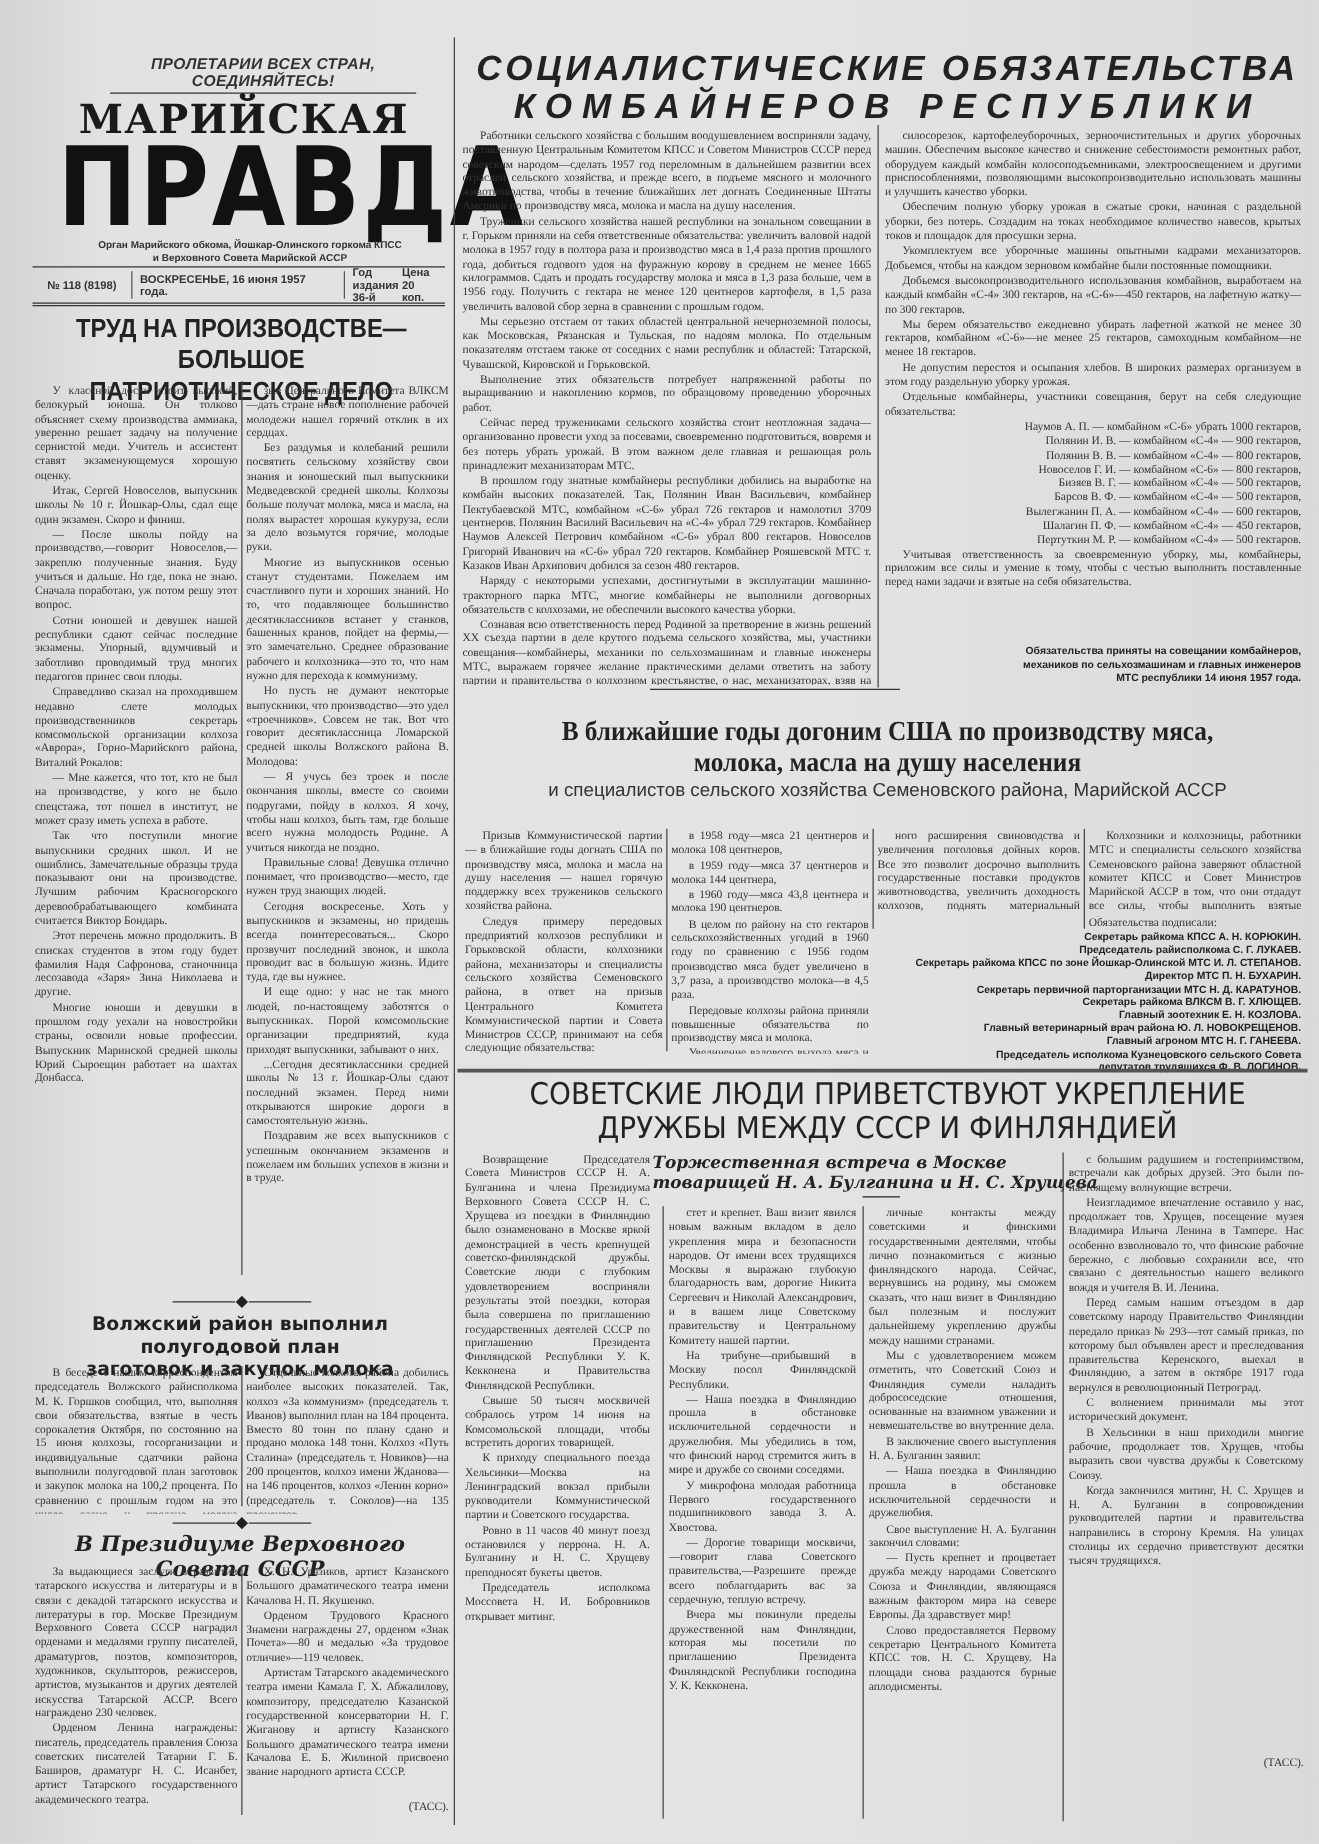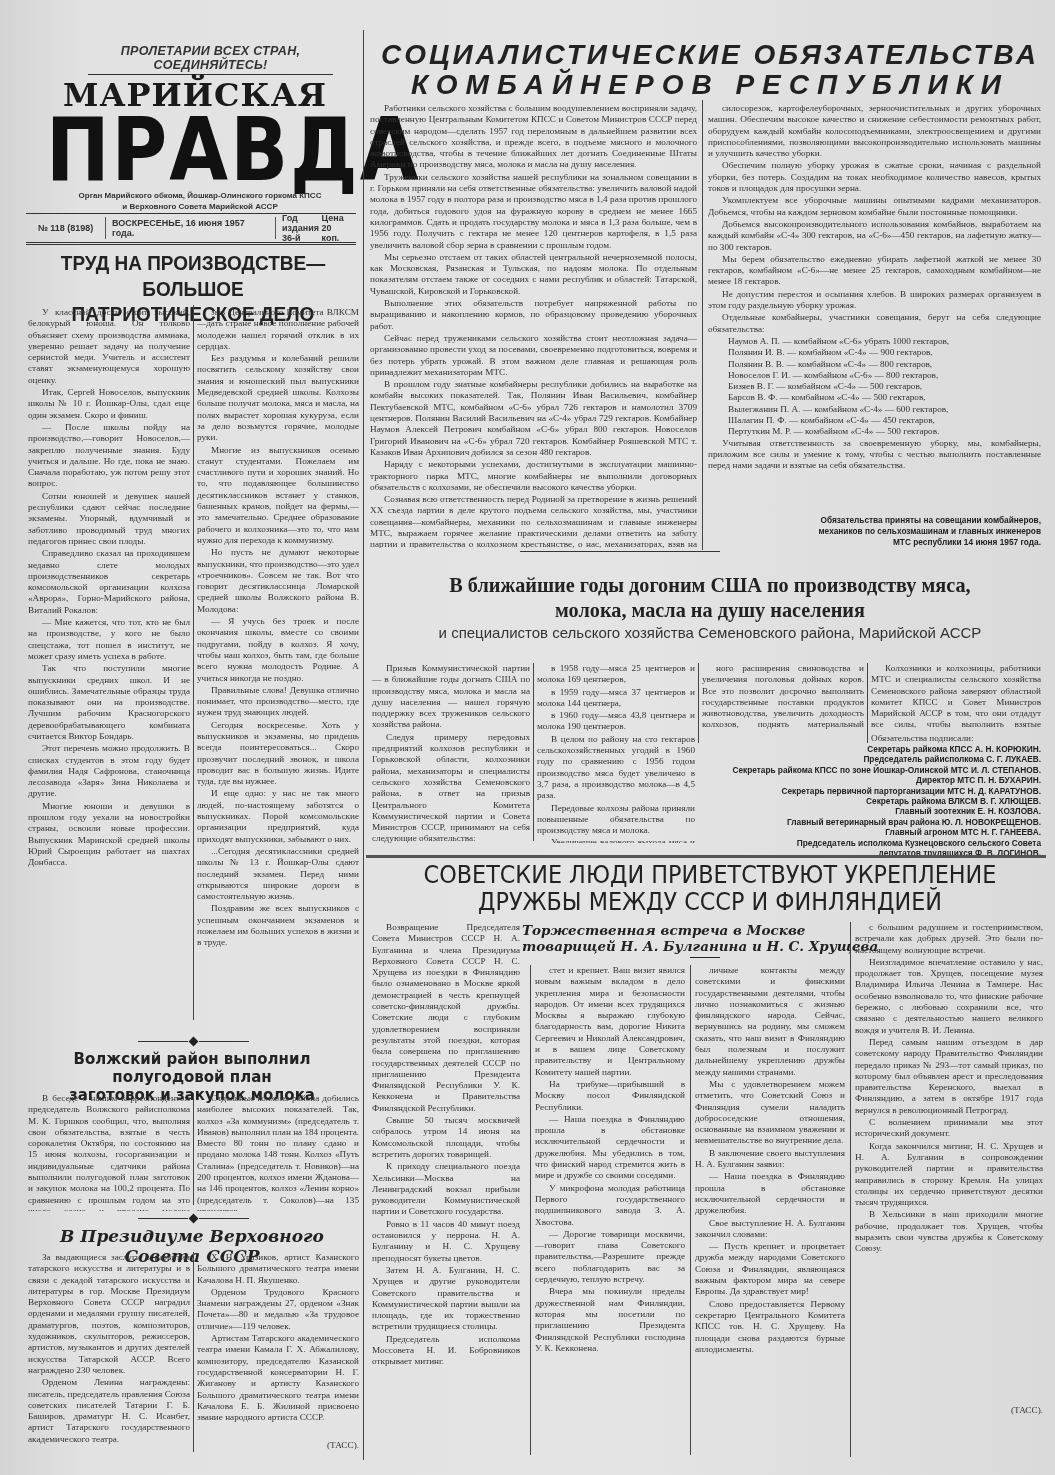--- a/index.html
+++ b/index.html
@@ -63,21 +63,21 @@
   </div>
   <div class="vline" style="left:702px; top:100px; height:450px;"></div>
   <div class="abs txt" style="left:708px; top:103px; width:333px; height:370px;">
     <p>силосорезок, картофелеуборочных, зерноочистительных и других уборочных машин. Обеспечим высокое качество и снижение себестоимости ремонтных работ, оборудуем каждый комбайн колосоподъемниками, электроосвещением и другими приспособлениями, позволяющими высокопроизводительно использовать машины и улучшить качество уборки.</p>
     <p>Обеспечим полную уборку урожая в сжатые сроки, начиная с раздельной уборки, без потерь. Создадим на токах необходимое количество навесов, крытых токов и площадок для просушки зерна.</p>
     <p>Укомплектуем все уборочные машины опытными кадрами механизаторов. Добьемся, чтобы на каждом зерновом комбайне были постоянные помощники.</p>
     <p>Добьемся высокопроизводительного использования комбайнов, выработаем на каждый комбайн «С-4» 300 гектаров, на «С-6»—450 гектаров, на лафетную жатку—по 300 гектаров.</p>
     <p>Мы берем обязательство ежедневно убирать лафетной жаткой не менее 30 гектаров, комбайном «С-6»—не менее 25 гектаров, самоходным комбайном—не менее 18 гектаров.</p>
     <p>Не допустим перестоя и осыпания хлебов. В широких размерах организуем в этом году раздельную уборку урожая.</p>
     <p>Отдельные комбайнеры, участники совещания, берут на себя следующие обязательства:</p>
-    <div style="padding-left:20px; text-align:left;">
+    <div style="padding-left:20px; text-align:right;">
       <div>Наумов А. П. — комбайном «С-6» убрать 1000 гектаров,</div>
       <div>Полянин И. В. — комбайном «С-4» — 900 гектаров,</div>
       <div>Полянин В. В. — комбайном «С-4» — 800 гектаров,</div>
       <div>Новоселов Г. И. — комбайном «С-6» — 800 гектаров,</div>
       <div>Бизяев В. Г. — комбайном «С-4» — 500 гектаров,</div>
       <div>Барсов В. Ф. — комбайном «С-4» — 500 гектаров,</div>
       <div>Вылегжанин П. А. — комбайном «С-4» — 600 гектаров,</div>
       <div>Шалагин П. Ф. — комбайном «С-4» — 450 гектаров,</div>
       <div>Пертуткин М. Р. — комбайном «С-4» — 500 гектаров.</div>
     </div>
@@ -164,21 +164,21 @@
   <div class="abs" style="left:370px; top:624px; width:680px; text-align:center; font-family:'Liberation Sans',sans-serif; font-size:15px; line-height:17px; color:#333;">
     <div>и специалистов сельского хозяйства Семеновского района, Марийской АССР</div>
   </div>
   <div class="abs txt" style="left:372px; top:663px; width:158px; height:180px;">
     <p>Призыв Коммунистической партии — в ближайшие годы догнать США по производству мяса, молока и масла на душу населения — нашел горячую поддержку всех тружеников сельского хозяйства района.</p>
     <p>Следуя примеру передовых предприятий колхозов республики и Горьковской области, колхозники района, механизаторы и специалисты сельского хозяйства Семеновского района, в ответ на призыв Центрального Комитета Коммунистической партии и Совета Министров СССР, принимают на себя следующие обязательства:</p>
 
   </div>
   <div class="vline" style="left:533px; top:663px; height:178px;"></div>
   <div class="abs txt" style="left:537px; top:663px; width:158px; height:180px;">
-    <p>в 1958 году—мяса 25 центнеров и молока 169 центнеров,</p>
+    <p>в 1958 году—мяса 21 центнеров и молока 108 центнеров,</p>
     <p>в 1959 году—мяса 37 центнеров и молока 144 центнера,</p>
     <p>в 1960 году—мяса 43,8 центнера и молока 190 центнеров.</p>
     <p>В целом по району на сто гектаров сельскохозяйственных угодий в 1960 году по сравнению с 1956 годом производство мяса будет увеличено в 3,7 раза, а производство молока—в 4,5 раза.</p>
     <p>Передовые колхозы района приняли повышенные обязательства по производству мяса и молока.</p>
     <p>Увеличение валового выхода мяса и молока будет обеспечено за счет всемерного расширения свиноводства.</p>
   </div>
   <div class="vline" style="left:698px; top:663px; height:80px;"></div>
   <div class="abs txt" style="left:702px; top:663px; width:162px; height:70px;">
     <p>ного расширения свиноводства и увеличения поголовья дойных коров. Все это позволит досрочно выполнить государственные поставки продуктов животноводства, увеличить доходность колхозов, поднять материальный уровень колхозников.</p>
   </div>
@@ -211,21 +211,20 @@
     <div>Торжественная встреча в Москве</div>
     <div>товарищей Н. А. Булганина и Н. С. Хрущева</div>
   </div>
   <div class="hline" style="left:690px; top:957px; width:30px; background:#222;"></div>
 
   <div class="abs txt" style="left:372px; top:922px; width:148px; height:540px;">
     <p>Возвращение Председателя Совета Министров СССР Н. А. Булганина и члена Президиума Верховного Совета СССР Н. С. Хрущева из поездки в Финляндию было ознаменовано в Москве яркой демонстрацией в честь крепнущей советско-финляндской дружбы. Советские люди с глубоким удовлетворением восприняли результаты этой поездки, которая была совершена по приглашению государственных деятелей СССР по приглашению Президента Финляндской Республики У. К. Кекконена и Правительства Финляндской Республики.</p>
     <p>Свыше 50 тысяч москвичей собралось утром 14 июня на Комсомольской площади, чтобы встретить дорогих товарищей.</p>
     <p>К приходу специального поезда Хельсинки—Москва на Ленинградский вокзал прибыли руководители Коммунистической партии и Советского государства.</p>
     <p>Ровно в 11 часов 40 минут поезд остановился у перрона. Н. А. Булганину и Н. С. Хрущеву преподносят букеты цветов.</p>
-    <p>Затем Н. А. Булганин, Н. С. Хрущев и другие руководители Советского правительства и Коммунистической партии вышли на площадь, где их торжественно встретили трудящиеся столицы.</p>
     <p>Председатель исполкома Моссовета Н. И. Бобровников открывает митинг.</p>
   </div>
   <div class="vline" style="left:530px; top:965px; height:490px;"></div>
   <div class="abs txt" style="left:535px; top:965px; width:150px; height:495px;">
     <p>стет и крепнет. Ваш визит явился новым важным вкладом в дело укрепления мира и безопасности народов. От имени всех трудящихся Москвы я выражаю глубокую благодарность вам, дорогие Никита Сергеевич и Николай Александрович, и в вашем лице Советскому правительству и Центральному Комитету нашей партии.</p>
     <p>На трибуне—прибывший в Москву посол Финляндской Республики.</p>
     <p>— Наша поездка в Финляндию прошла в обстановке исключительной сердечности и дружелюбия. Мы убедились в том, что финский народ стремится жить в мире и дружбе со своими соседями.</p>
     <p>У микрофона молодая работница Первого государственного подшипникового завода З. А. Хвостова.</p>
     <p>— Дорогие товарищи москвичи,—говорит глава Советского правительства,—Разрешите прежде всего поблагодарить вас за сердечную, теплую встречу.</p>
     <p>Вчера мы покинули пределы дружественной нам Финляндии, которая мы посетили по приглашению Президента Финляндской Республики господина У. К. Кекконена.</p>
@@ -239,18 +238,18 @@
     <p>Свое выступление Н. А. Булганин закончил словами:</p>
     <p>— Пусть крепнет и процветает дружба между народами Советского Союза и Финляндии, являющаяся важным фактором мира на севере Европы. Да здравствует мир!</p>
     <p>Слово предоставляется Первому секретарю Центрального Комитета КПСС тов. Н. С. Хрущеву. На площади снова раздаются бурные аплодисменты.</p>
   </div>
   <div class="vline" style="left:850px; top:922px; height:535px;"></div>
   <div class="abs txt" style="left:855px; top:922px; width:188px; height:485px;">
     <p>с большим радушием и гостеприимством, встречали как добрых друзей. Это были по-настоящему волнующие встречи.</p>
     <p>Неизгладимое впечатление оставило у нас, продолжает тов. Хрущев, посещение музея Владимира Ильича Ленина в Тампере. Нас особенно взволновало то, что финские рабочие бережно, с любовью сохранили все, что связано с деятельностью нашего великого вождя и учителя В. И. Ленина.</p>
     <p>Перед самым нашим отъездом в дар советскому народу Правительство Финляндии передало приказ № 293—тот самый приказ, по которому был объявлен арест и преследования правительства Керенского, выехал в Финляндию, а затем в октябре 1917 года вернулся в революционный Петроград.</p>
     <p>С волнением принимали мы этот исторический документ.</p>
+    <p>В Хельсинки в наш приходили многие рабочие, продолжает тов. Хрущев, чтобы выразить свои чувства дружбы к Советскому Союзу.</p>
     <p>Когда закончился митинг, Н. С. Хрущев и Н. А. Булганин в сопровождении руководителей партии и правительства направились в сторону Кремля. На улицах столицы их сердечно приветствуют десятки тысяч трудящихся.</p>
-    <p>В Хельсинки в наш приходили многие рабочие, продолжает тов. Хрущев, чтобы выразить свои чувства дружбы к Советскому Союзу.</p>
   </div>
   <div class="abs txt" style="left:855px; top:1405px; width:188px; text-align:right;">(ТАСС).</div>
 
 </div>
 
 </body></html>

